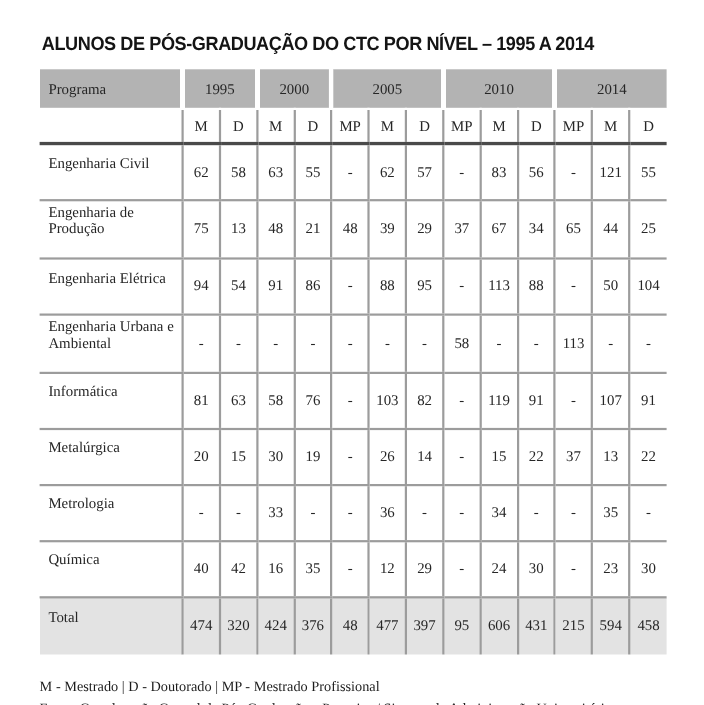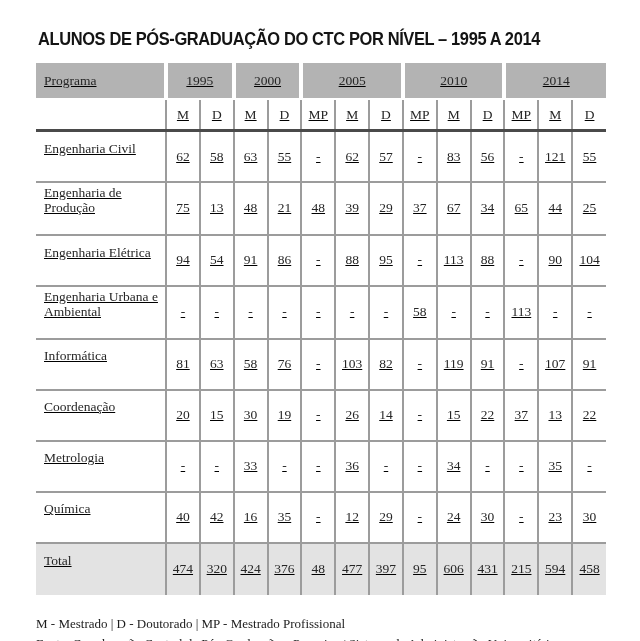--- a/index.html
+++ b/index.html
@@ -20,21 +20,20 @@
     white-space: nowrap;
     transform: scaleX(0.94);
     transform-origin: 0 50%;
     margin: 0 0 13px 2px;
   }
 
   table.data-table {
     border-collapse: collapse;
     table-layout: fixed;
     width: 570px;
-    text-decoration: underline;
   }
   th, td {
     font-weight: normal;
     font-size: 13.5px;
     color: var(--text, #262626);
     text-align: center;
     padding: 0;
     overflow: hidden;
   }
   
@@ -160,21 +159,21 @@
           <td class="num-cell">54</td>
           <td class="num-cell">91</td>
           <td class="num-cell">86</td>
           <td class="num-cell">-</td>
           <td class="num-cell">88</td>
           <td class="num-cell">95</td>
           <td class="num-cell">-</td>
           <td class="num-cell">113</td>
           <td class="num-cell">88</td>
           <td class="num-cell">-</td>
-          <td class="num-cell">90</td>
+          <td class="num-cell">50</td>
           <td class="num-cell">104</td>
         </tr>
         <tr class="">
           <td class="prog-cell">Engenharia Urbana e Ambiental</td>
           <td class="num-cell">-</td>
           <td class="num-cell">-</td>
           <td class="num-cell">-</td>
           <td class="num-cell">-</td>
           <td class="num-cell">-</td>
           <td class="num-cell">-</td>
@@ -196,21 +195,21 @@
           <td class="num-cell">103</td>
           <td class="num-cell">82</td>
           <td class="num-cell">-</td>
           <td class="num-cell">119</td>
           <td class="num-cell">91</td>
           <td class="num-cell">-</td>
           <td class="num-cell">107</td>
           <td class="num-cell">91</td>
         </tr>
         <tr class="">
-          <td class="prog-cell">Coordenação</td>
+          <td class="prog-cell">Metalúrgica</td>
           <td class="num-cell">20</td>
           <td class="num-cell">15</td>
           <td class="num-cell">30</td>
           <td class="num-cell">19</td>
           <td class="num-cell">-</td>
           <td class="num-cell">26</td>
           <td class="num-cell">14</td>
           <td class="num-cell">-</td>
           <td class="num-cell">15</td>
           <td class="num-cell">22</td>

